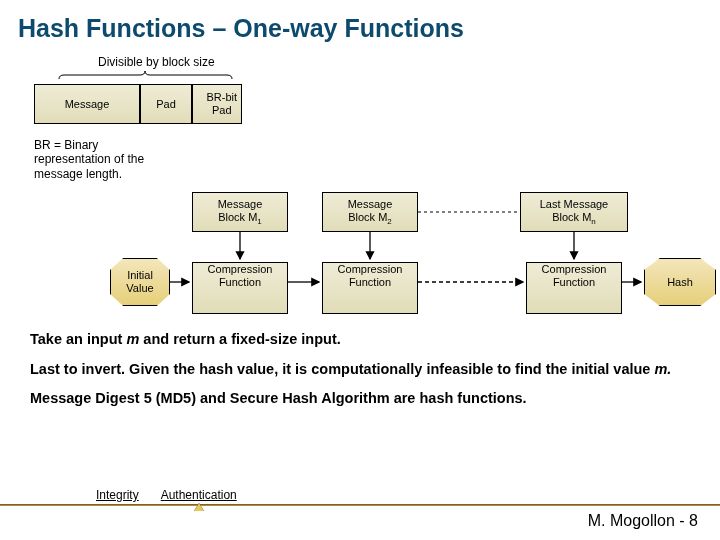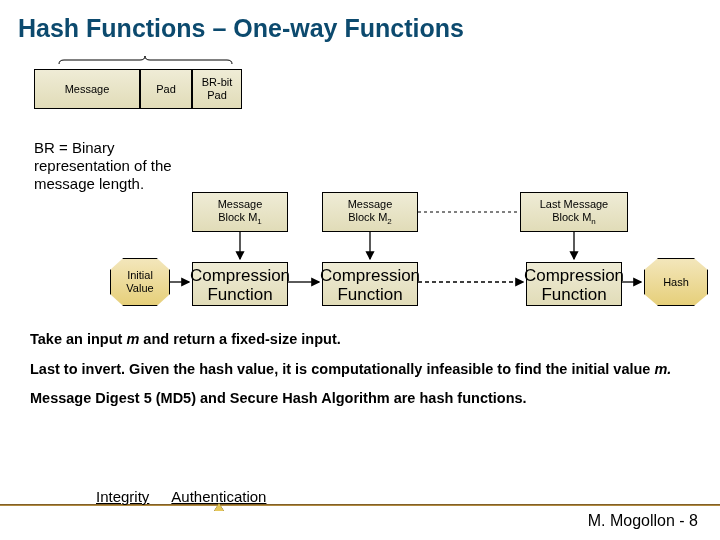--- a/index.html
+++ b/index.html
@@ -46,43 +46,43 @@
     font-size: 11px;
     text-align: center;
     display: flex;
     align-items: center;
     justify-content: center;
     line-height: 1.15;
     padding: 2px 4px;
   }
   .box.msg { width: 106px; height: 40px; }
   .box.pad { width: 52px; height: 40px; }
-  .box.br  { width: 50px; height: 40px; }
+  .box.br  { width: 50px; height: 40px; justify-content: flex-end; }
   .br-note {
-    font-size: 15px;
+    font-size: 12px;
     line-height: 1.2;
     margin-left: 16px;
-    margin-top: 30px;
+    margin-top: 14px;
     width: 140px;
   }
   .mblock {
     background: linear-gradient(#efecd6, #e1dcb8);
     border: 1px solid #000;
     width: 96px; height: 40px;
     font-size: 11px;
     display:flex; align-items:center; justify-content:center;
     text-align:center;
     line-height:1.15;
   }
   .cblock {
     background: linear-gradient(#efecd6, #e1dcb8);
     border: 1px solid #000;
-    width: 96px; height: 44px;
-    font-size: 17px;
-    display:flex; align-items:flex-end; justify-content:center;
+    width: 96px; height: 52px;
+    font-size: 11px;
+    display:flex; align-items:flex-start; justify-content:center;
     text-align:center;
     line-height:1.15;
   }
   .octagon {
     width: 60px; height: 48px;
     background: linear-gradient(#f3e6bb, #e6cf7a);
     border: 1px solid #000;
     clip-path: polygon(22% 0, 78% 0, 100% 25%, 100% 75%, 78% 100%, 22% 100%, 0 75%, 0 25%);
     font-size: 11px;
     display:flex; align-items:center; justify-content:center;
@@ -116,21 +116,21 @@
   .bottom-line {
     position:absolute;
     left:0; right:0; top:16px;
     height:2px;
     background: linear-gradient(#6a4a1a, #c89f4e);
   }
   .bottom-links {
     position:absolute;
     left: 96px; top:0;
     display:flex; gap:22px;
-    font-size: 15px;
+    font-size: 12px;
     text-align: center;
   }
   .bottom-links .lk { text-decoration: underline; position:relative; }
   .tri {
     position:absolute;
     left: 50%; transform: translateX(-50%);
     top: 15px;
     width:0;height:0;
     border-left:5px solid transparent;
     border-right:5px solid transparent;
@@ -143,20 +143,21 @@
     bottom: 10px;
     font-size: 16px;
   }
 </style>
 </head>
 <body>
 
 <div class="title">Hash Functions – One-way Functions</div>
 
 <div class="divisible-wrap">
+  <div class="divisible-label">Divisible by block size</div>
   <div class="brace">
     <svg width="175" height="10" viewBox="0 0 175 10">
       <path d="M1 9 Q1 5 6 5 L82 5 Q87 5 87 1 Q87 5 92 5 L169 5 Q174 5 174 9" fill="none" stroke="#000" stroke-width="1"></path>
     </svg>
   </div>
 </div>
 
 <div class="toprow">
   <div class="box msg">Message</div>
   <div class="box pad">Pad</div>
@@ -208,21 +209,21 @@
     <span>Function</span>
   </div>
 </div>
 <div class="cblock" style="position:absolute; left:526px; top:262px;">
   <div>
     <span>Compression</span><br>
     <span>Function</span>
   </div>
 </div>
 
-<div class="octagon" style="position:absolute; left:644px; top:258px; width:64px; height:48px;">
+<div class="octagon" style="position:absolute; left:644px; top:258px; width:72px; height:48px;">
   <span>Hash</span>
 </div>
 
 <svg class="overlay">
   <defs>
     <marker id="ah" markerWidth="7" markerHeight="7" refX="6" refY="3.5" orient="auto">
       <polygon points="0 0, 7 3.5, 0 7" fill="#000"></polygon>
     </marker>
   </defs>
 

